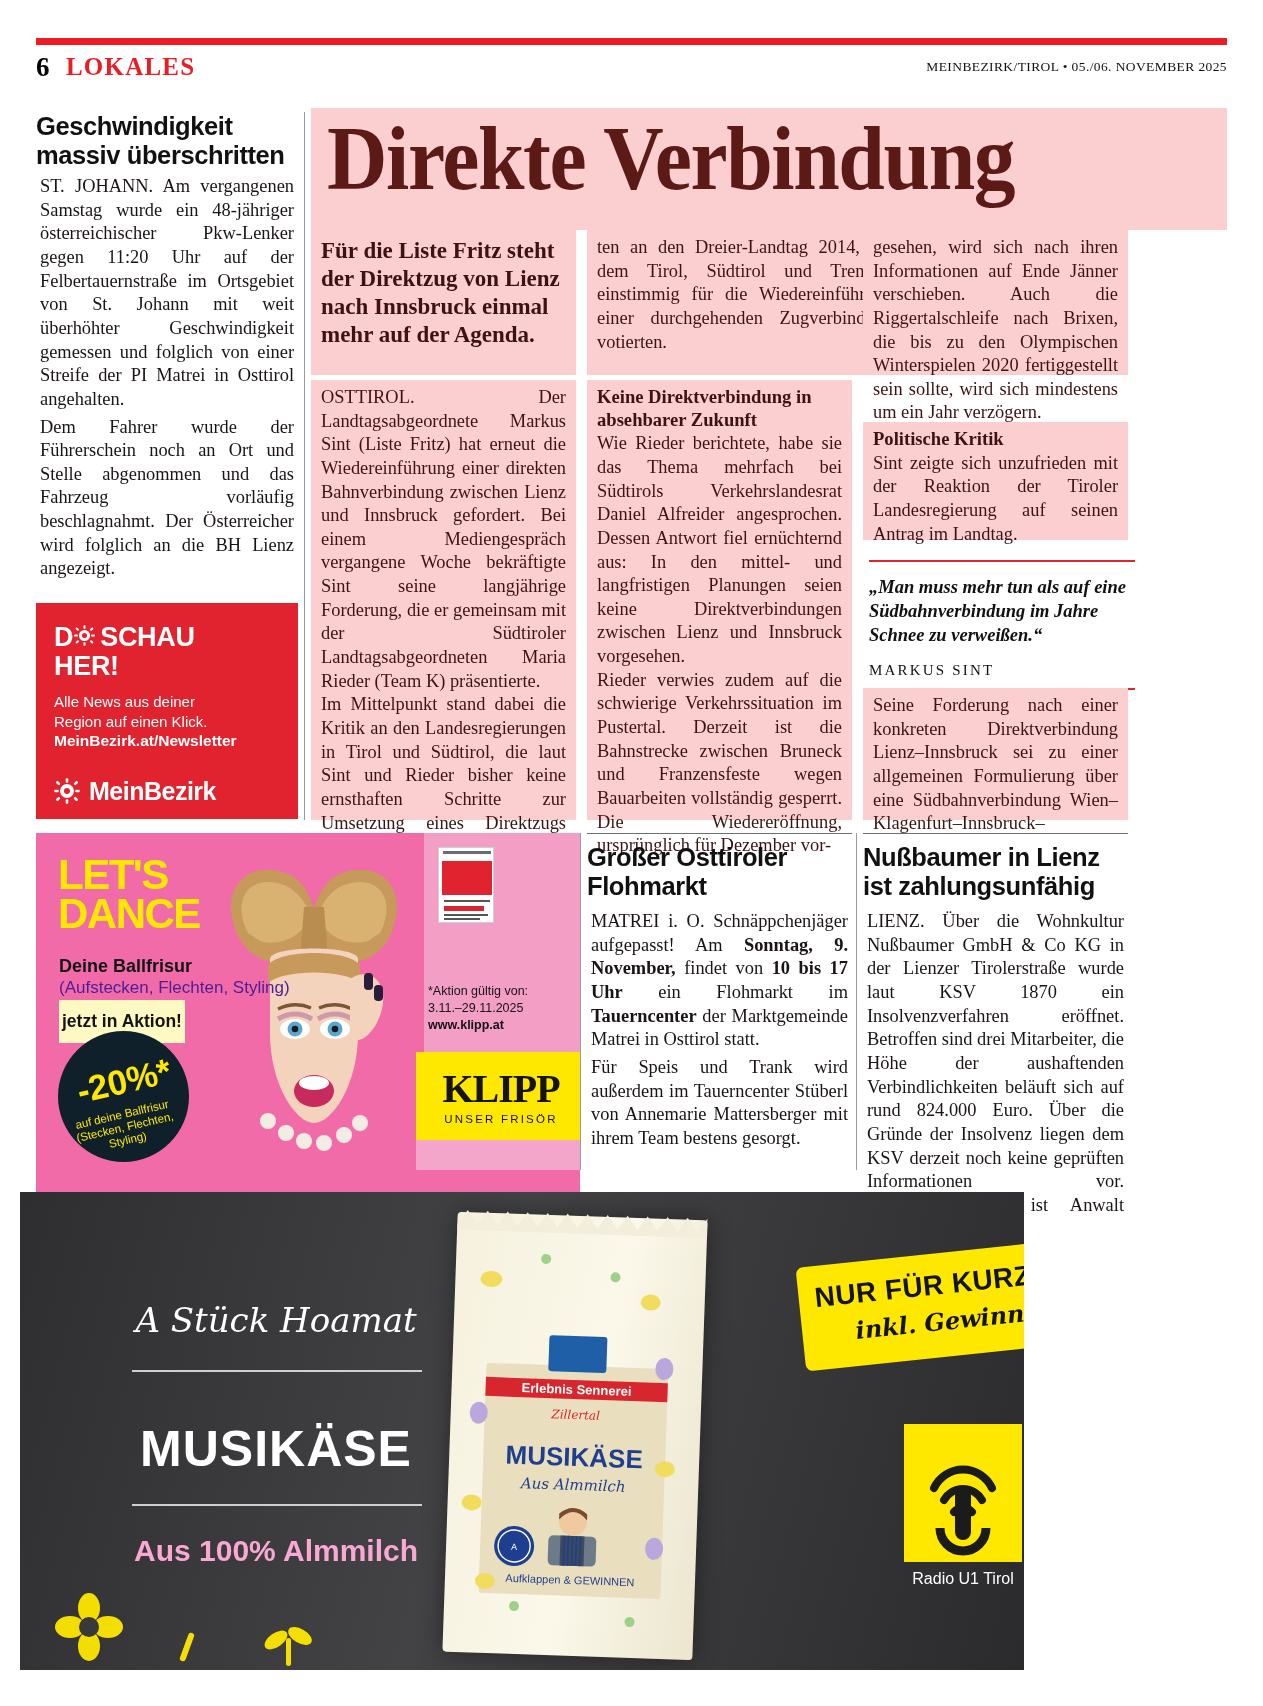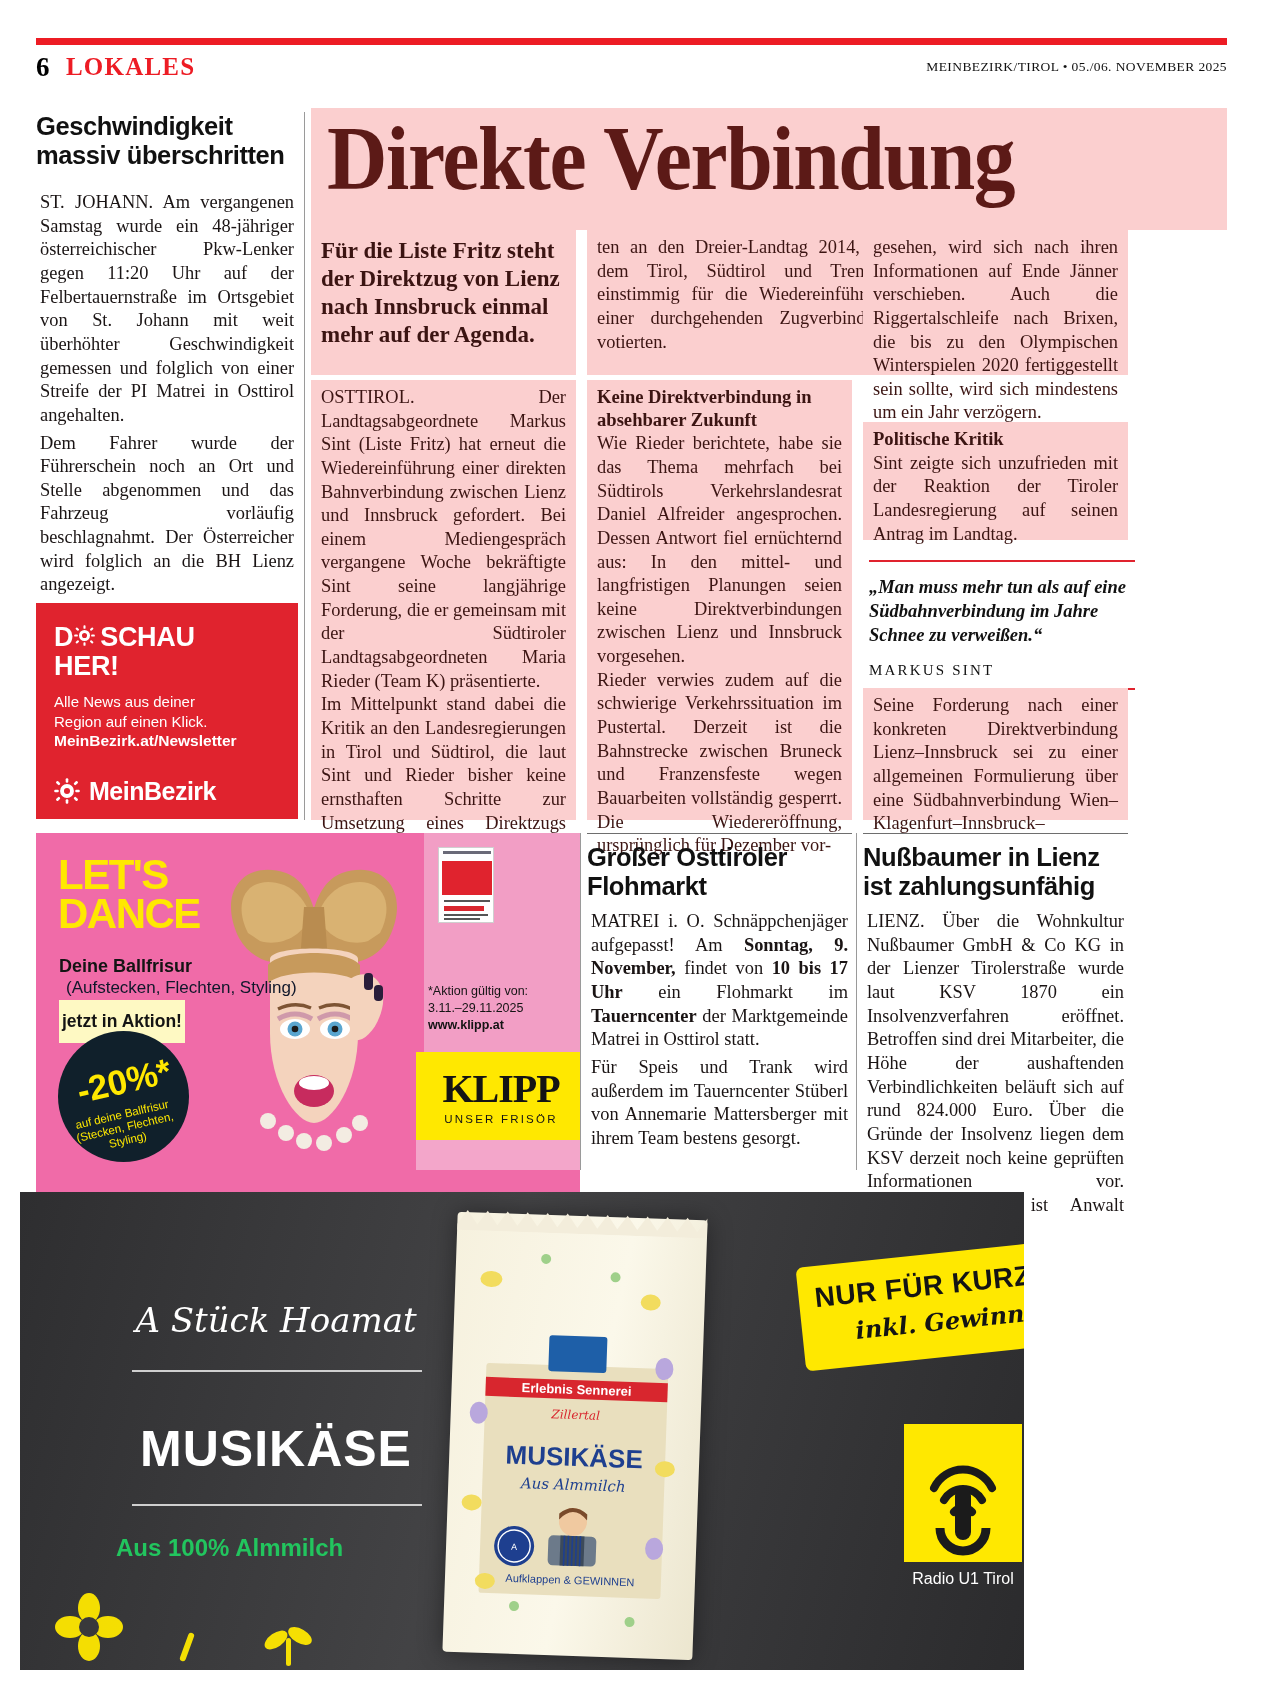--- a/index.html
+++ b/index.html
@@ -41,21 +41,21 @@
 
   
   .vrule { position: absolute; width: 1px; background: #9a9a9a; }
   .hrule { position: absolute; height: 1px; background: #6e6e6e; }
 
   
   .col-left { position: absolute; left: 36px; top: 112px; width: 262px; }
   .brief-head {
     font-family: "Liberation Sans", sans-serif;
     font-weight: bold; font-size: 25.5px; line-height: 1.14;
-    color: #111; letter-spacing: -0.4px; margin-bottom: 21px;
+    color: #111; letter-spacing: -0.4px; margin-bottom: 5px;
   }
   .body-text {
     font-family: "Liberation Serif", serif;
     font-size: 18.4px; line-height: 1.285; color: #1a1414;
     text-align: justify; hyphens: auto;
   }
   .body-text p { margin: 4px; }
 
   
   .nl-ad {
@@ -157,23 +157,23 @@
     font-family: "Liberation Sans", sans-serif;
     font-weight: bold; font-size: 42px; line-height: 0.93;
     color: #ffe800; letter-spacing: -1.5px;
   }
   .klipp-sub1 {
     position: absolute; left: 23px; top: 122px;
     font-family: "Liberation Sans", sans-serif;
     font-weight: bold; font-size: 18px; color: #141414; line-height: 1.27;
   }
   .klipp-sub2 {
-    position: absolute; left: 30px; top: 144px;
-    font-family: "Liberation Sans", sans-serif;
-    font-size: 17px; color: #0f172a; line-height: 1.27;
+    position: absolute; left: 23px; top: 144px;
+    font-family: "Liberation Sans", sans-serif;
+    font-size: 17px; color: #4c1d95; line-height: 1.27;
   }
   .klipp-akt {
     position: absolute; left: 23px; top: 167px;
     font-family: "Liberation Sans", sans-serif;
     font-weight: bold; font-size: 17.5px; color: #141414;
     background: #fef9c3; padding: 11px 3px;
   }
   .disc-circle {
     position: absolute; left: 22px; top: 198px;
     width: 131px; height: 131px; border-radius: 50%; background: #10202b;
@@ -240,21 +240,21 @@
   .ch-div { position: absolute; left: 112px; width: 290px; height: 2px; background: #cfcfcf; }
   .ch-title {
     position: absolute; left: 96px; top: 228px; width: 320px;
     font-family: "Liberation Sans", sans-serif;
     font-weight: bold; font-size: 50px; color: #fff;
     letter-spacing: 1px; text-align: center;
   }
   .ch-sub {
     position: absolute; left: 96px; top: 342px; width: 320px;
     font-family: "Liberation Sans", sans-serif;
-    font-weight: bold; font-size: 24px; color: #22c55e; 
+    font-weight: bold; font-size: 30px; color: #f9a8d4; text-align: center;
   }
   .pack {
     position: absolute; left: 430px; top: 24px; width: 250px; height: 440px;
     background: linear-gradient(100deg,#f6f1de 0%,#fbf8ea 55%,#ece6cf 100%);
     transform: rotate(2deg); border-radius: 4px;
     box-shadow: 0 0 24px rgba(0,0,0,0.4);
   }
   .pack-label {
     position: absolute; left: 34px; top: 150px; width: 182px; height: 230px;
     background: #e9dfbe; border-radius: 3px;

